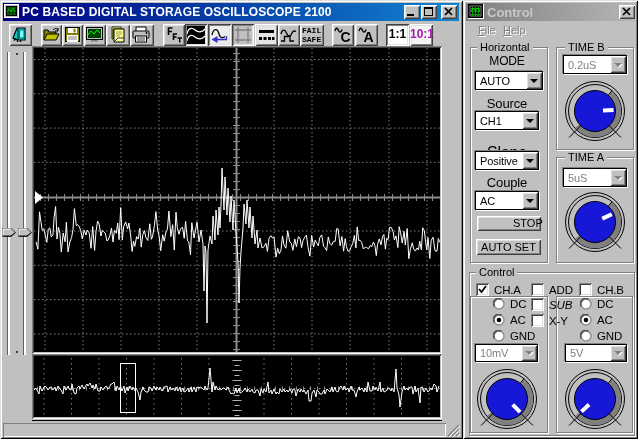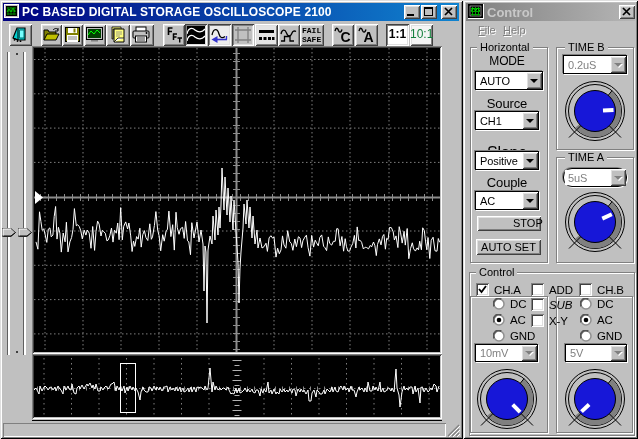--- a/index.html
+++ b/index.html
@@ -154,21 +154,21 @@
 <div class="tbtn" style="left:355px;top:24px;width:23px;height:22px;">
     <svg class="abs" style="left:2px;top:2px" width="18" height="18" viewBox="0 0 18 18">
 <path d="M2 5c1-3.5 2.5-3.5 3.5-0.5c1 2.5 2.5 2.2 3.5-1" stroke="#000" fill="none" stroke-width="1.4"></path>
 <text x="6.5" y="15.5" font-size="14" font-weight="bold" fill="#000" font-family="Liberation Sans">A</text>
 </svg>
   </div>
 <div class="tbtn sunk" style="left:386px;top:24px;width:23px;height:22px;background:#fff;padding-left:18px;">
     <div class="abs" style="left:0;top:3px;width:100%;text-align:center;font-size:12px;font-weight:bold;color:#000;">1:1</div>
   </div>
 <div class="tbtn" style="left:410px;top:24px;width:23px;height:22px;background:#f4f4f4;">
-    <div class="abs" style="left:0;top:3px;width:100%;text-align:center;font-size:12px;font-weight:normal;color:#15803d;">10:1</div>
+    <div class="abs" style="left:0;top:3px;width:100%;text-align:center;font-size:12px;font-weight:bold;color:#a21caf;">10:1</div>
   </div>
 <div class="abs" style="left:7px;top:52px;width:1px;height:303px;background:#606060;"></div>
 <div class="abs" style="left:8px;top:52px;width:2px;height:303px;background:#fff;"></div>
 <div class="abs" style="left:23px;top:52px;width:1px;height:303px;background:#606060;"></div>
 <div class="abs" style="left:24px;top:52px;width:2px;height:303px;background:#fff;"></div>
 <div class="abs" style="left:16px;top:53px;width:2px;height:2px;background:#404040;"></div>
 <div class="abs" style="left:16px;top:351px;width:2px;height:2px;background:#404040;"></div>
 <div class="abs" style="left:32px;top:53px;width:2px;height:2px;background:#404040;"></div>
 <div class="abs" style="left:32px;top:351px;width:2px;height:2px;background:#404040;"></div>
 <svg class="abs" style="left:2px;top:228px;" width="15" height="10" viewBox="0 0 15 10">
@@ -296,21 +296,21 @@
 <div class="combo" style="left:475px;top:191px;width:64px;height:19px;">
     <div class="fld">AC</div>
     <div class="btn"></div>
     <div class="arr"></div>
   </div>
 <div class="combo dis" style="left:563px;top:55px;width:64px;height:19px;">
     <div class="fld">0.2uS</div>
     <div class="btn"></div>
     <div class="arr"></div>
   </div>
-<div class="combo dis" style="left:563px;top:168px;width:64px;height:19px;border-radius:9px;">
+<div class="combo dis" style="left:563px;top:168px;width:64px;height:19px;">
     <div class="fld">5uS</div>
     <div class="btn"></div>
     <div class="arr"></div>
   </div>
 <div class="combo dis" style="left:475px;top:344px;width:63px;height:18px;">
     <div class="fld">10mV</div>
     <div class="btn"></div>
     <div class="arr"></div>
   </div>
 <div class="combo dis" style="left:565px;top:344px;width:62px;height:18px;">

